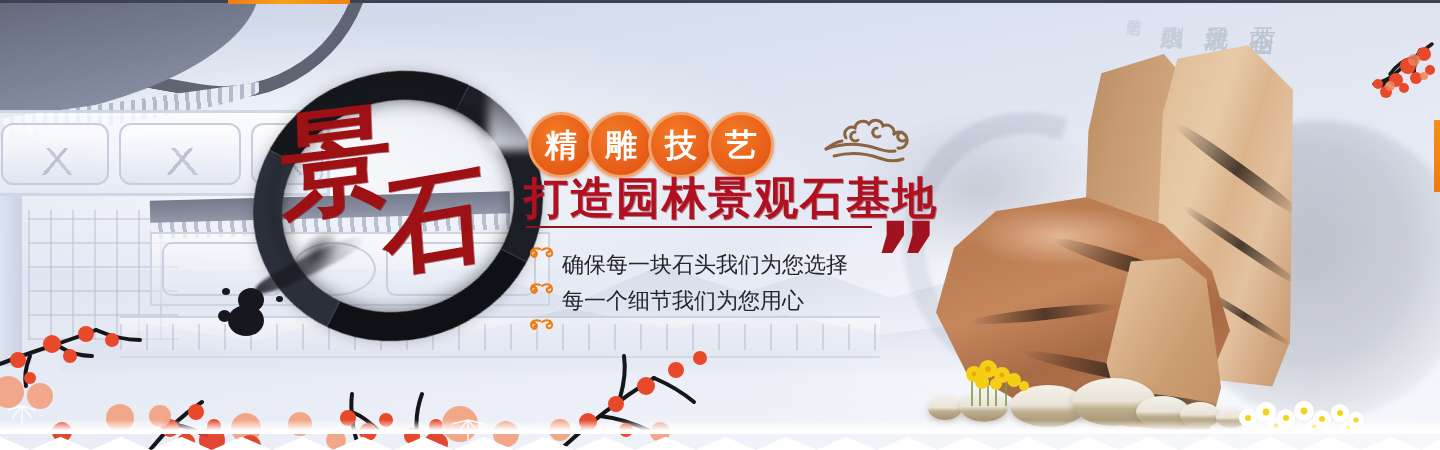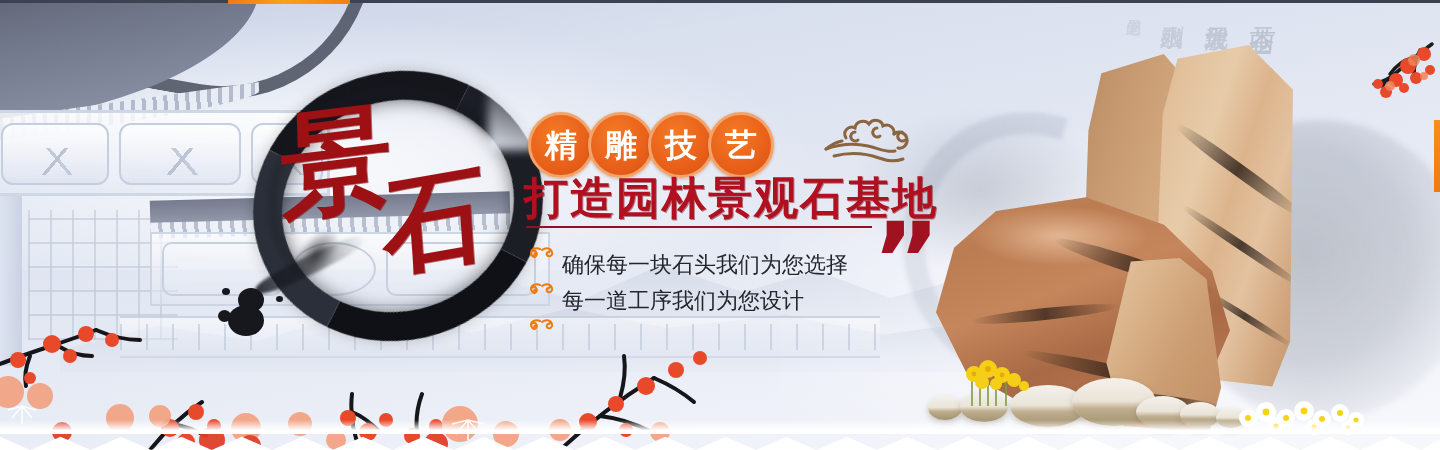--- a/index.html
+++ b/index.html
@@ -496,21 +496,21 @@
       <span class="bullet-icon">
         <svg width="26" height="18" viewBox="0 0 26 18" fill="none">
           <g stroke="#ef7a0d" stroke-width="2" fill="none" stroke-linecap="round">
             <path d="M4 12c-3 0-4-4-1-5 3-1 5 3 3 5-2 2-5 0-5-3 0-4 5-6 9-4"></path>
             <path d="M12 6c4-3 9-2 10 2 1 3-2 5-4 4-2-1-2-4 1-4"></path>
           </g>
           <circle cx="5" cy="10" r="1.6" fill="#ef7a0d"></circle>
           <circle cx="20" cy="7" r="1.4" fill="#ef7a0d"></circle>
         </svg>
       </span>
-      <span class="bullet-text">每一道工序我们为您设计</span>
+      <span class="bullet-text">每一个细节我们为您用心</span>
     </div>
     <div class="bullet-row">
       <span class="bullet-icon">
         <svg width="26" height="18" viewBox="0 0 26 18" fill="none">
           <g stroke="#ef7a0d" stroke-width="2" fill="none" stroke-linecap="round">
             <path d="M4 12c-3 0-4-4-1-5 3-1 5 3 3 5-2 2-5 0-5-3 0-4 5-6 9-4"></path>
             <path d="M12 6c4-3 9-2 10 2 1 3-2 5-4 4-2-1-2-4 1-4"></path>
           </g>
           <circle cx="5" cy="10" r="1.6" fill="#ef7a0d"></circle>
           <circle cx="20" cy="7" r="1.4" fill="#ef7a0d"></circle>

